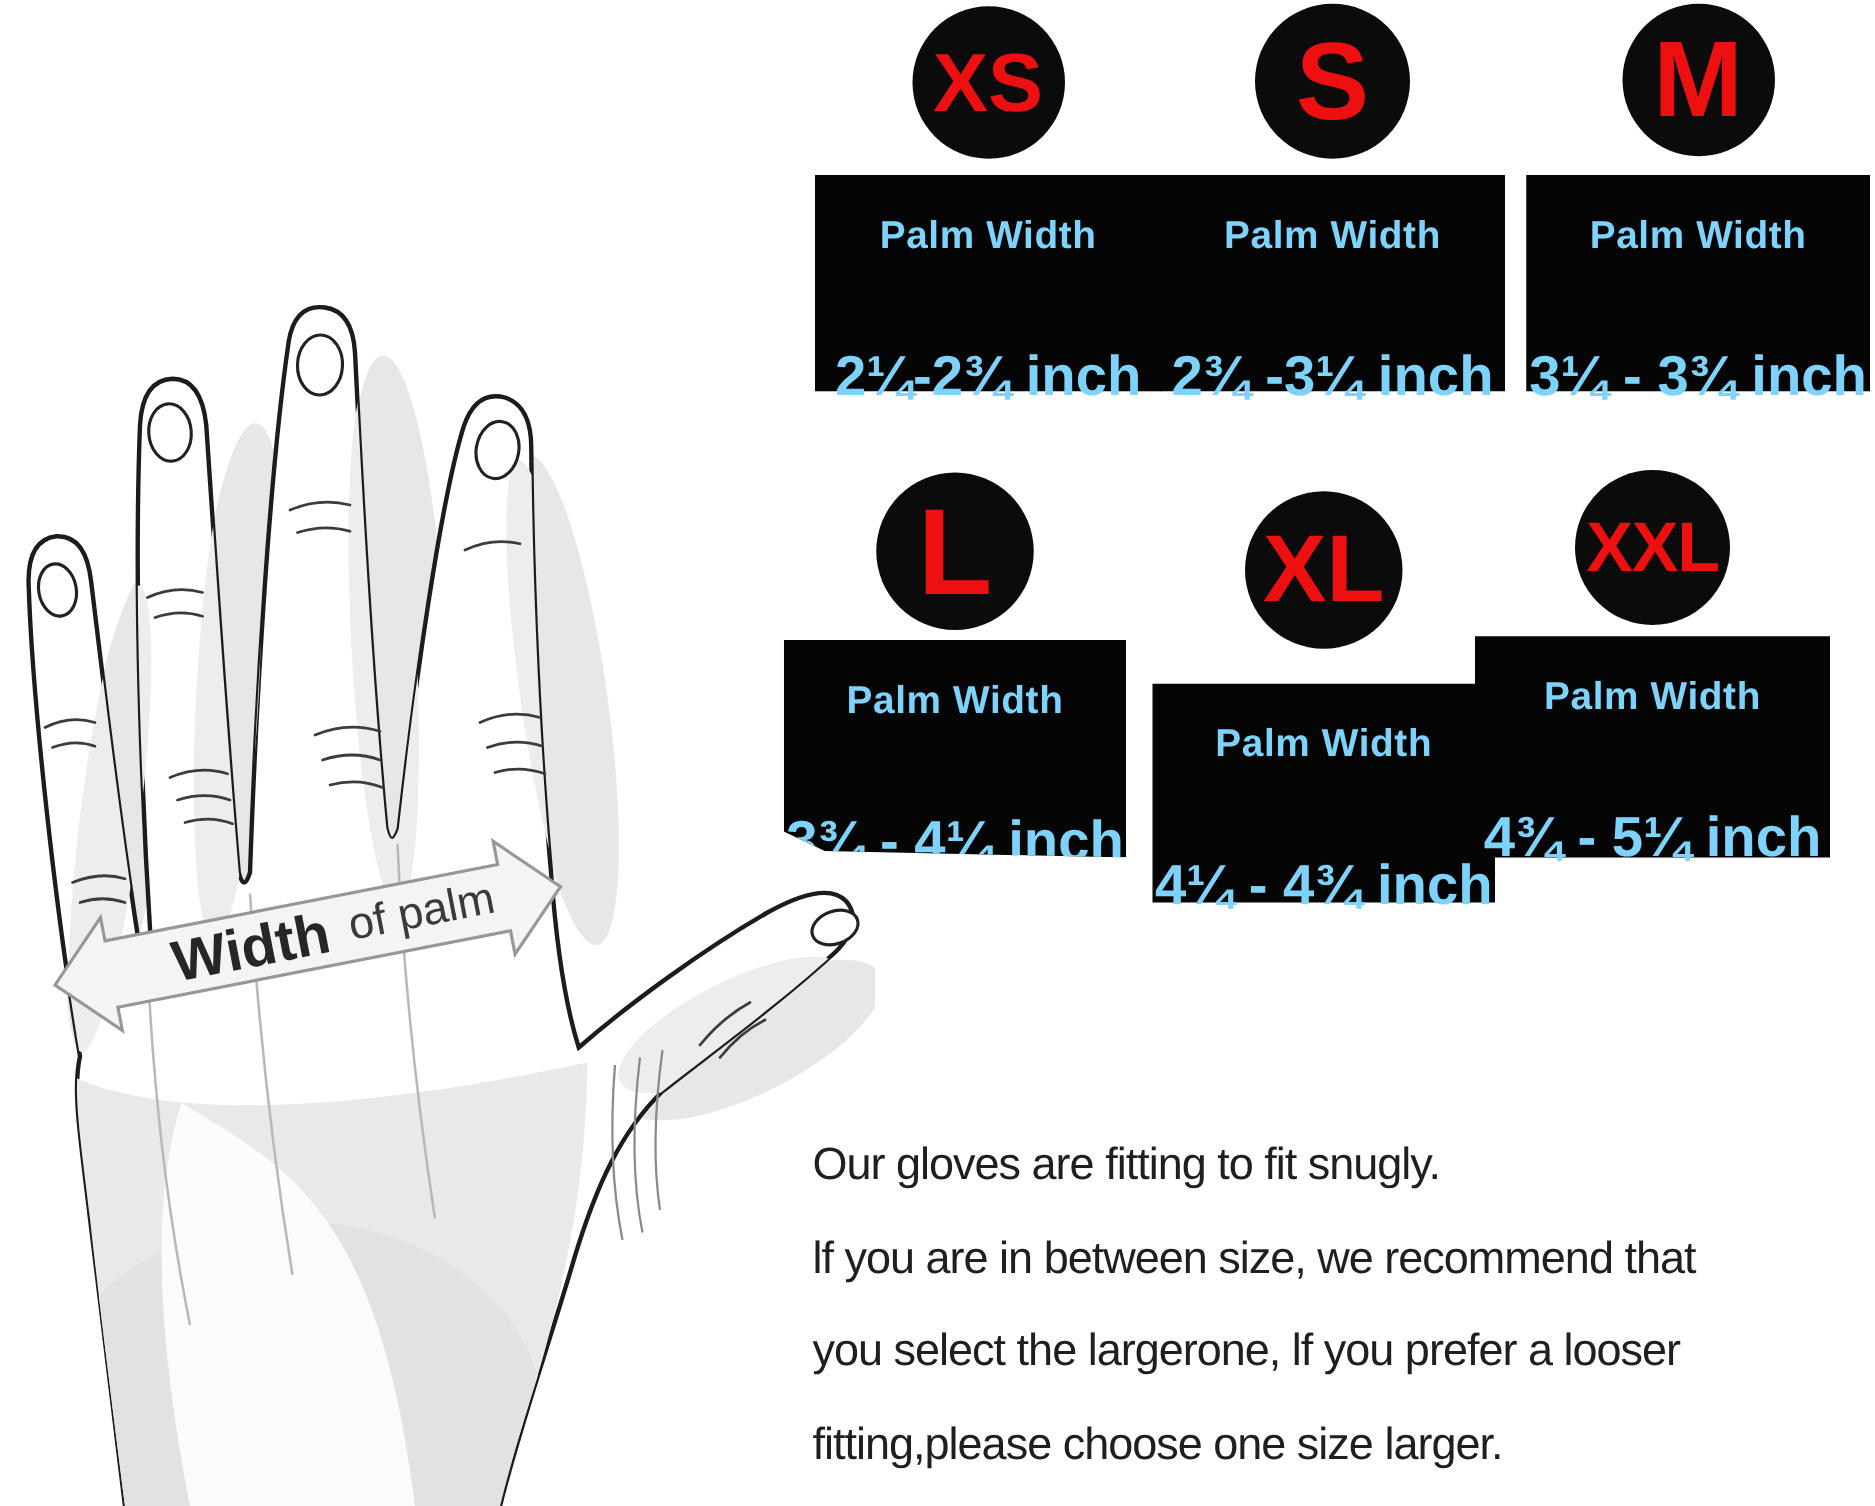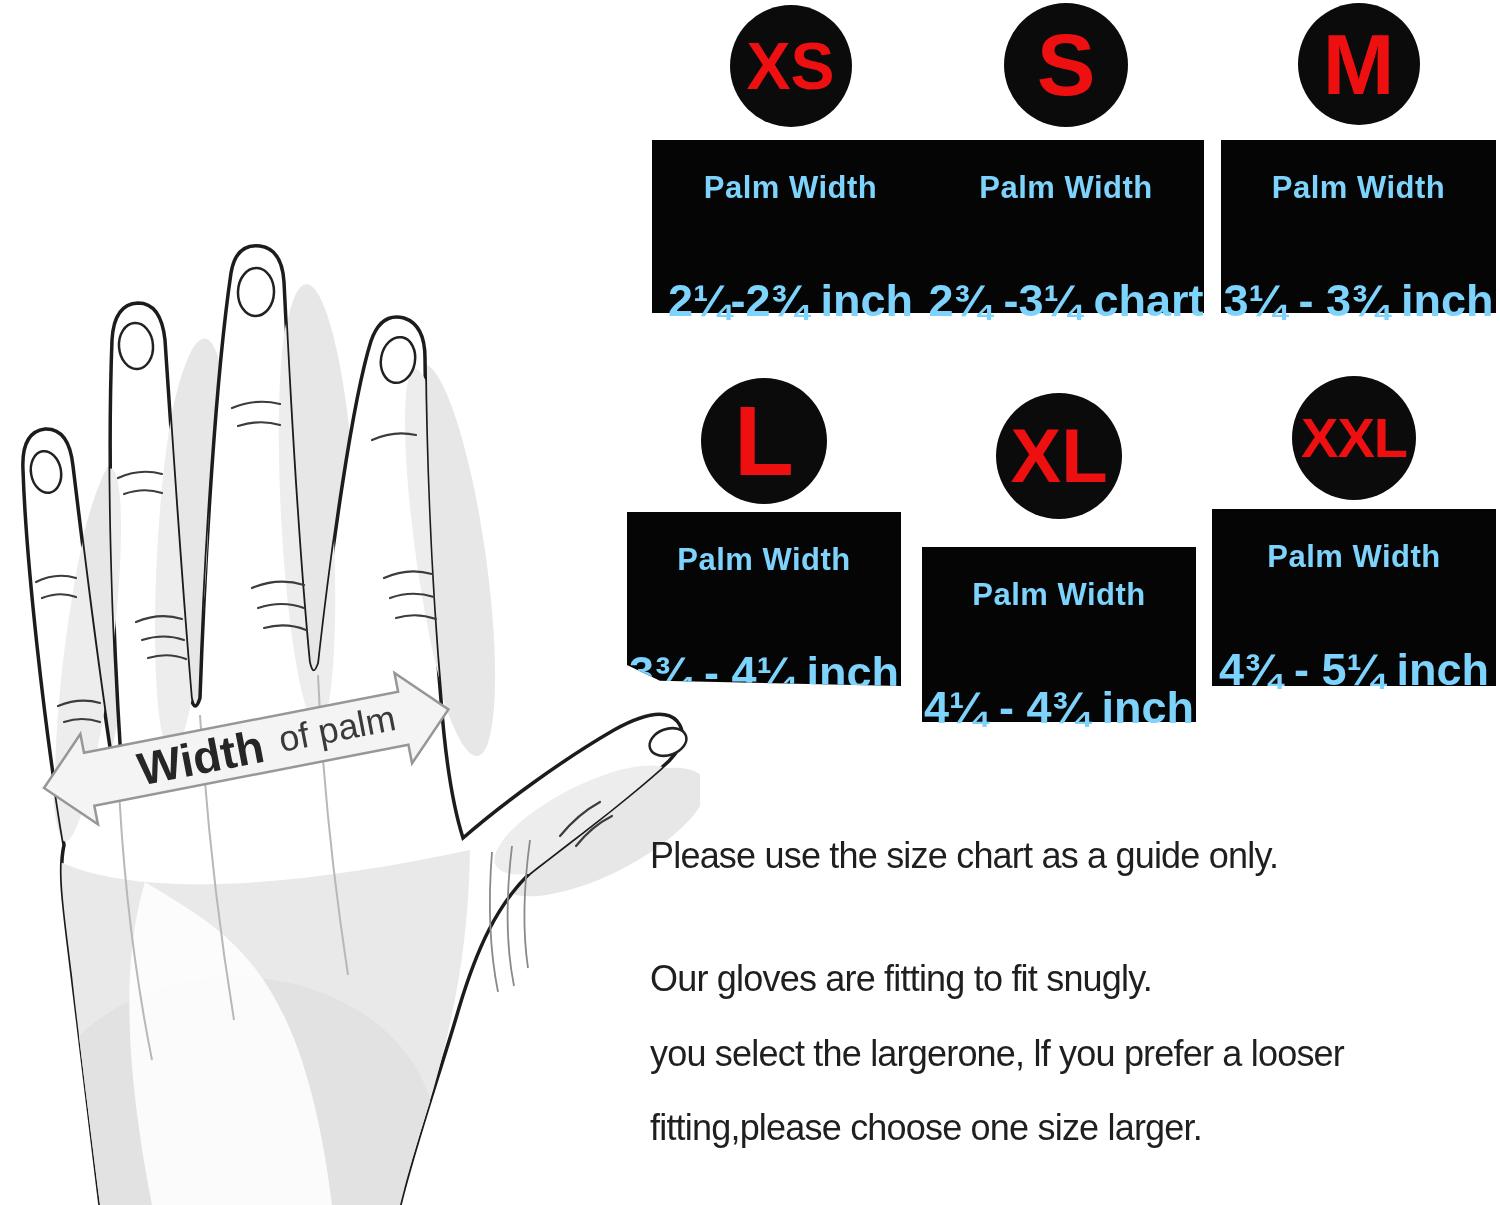--- a/index.html
+++ b/index.html
@@ -146,21 +146,21 @@
       <div class="range">2¼-2¾ inch</div>
     </div>
   </div>
 
   <div class="size-card" style="left:928px;top:3px;width:276px;">
     <div class="badge" style="width:124px;height:124px;margin-bottom:13px;">
       <span class="lbl" style="font-size:88px;">S</span>
     </div>
     <div class="size-box" style="height:173px;">
       <div class="palm-label">Palm Width</div>
-      <div class="range">2¾ -3¼ chart</div>
+      <div class="range">2¾ -3¼ inch</div>
     </div>
   </div>
 
   <div class="size-card" style="left:1221px;top:3px;width:275px;">
     <div class="badge" style="width:122px;height:122px;margin-bottom:15px;">
       <span class="lbl" style="font-size:86px;">M</span>
     </div>
     <div class="size-box" style="height:173px;">
       <div class="palm-label">Palm Width</div>
       <div class="range">3¼ - 3¾ inch</div>
@@ -180,32 +180,32 @@
   <div class="size-card" style="left:922px;top:393px;width:274px;gap:20px;">
     <div class="badge" style="width:126px;height:126px;margin-bottom:8px;">
       <span class="lbl" style="font-size:76px;">XL</span>
     </div>
     <div class="size-box" style="height:175px;">
       <div class="palm-label">Palm Width</div>
       <div class="range">4¼ - 4¾ inch</div>
     </div>
   </div>
 
-  <div class="size-card" style="left:1212px;top:376px;width:284px;">
+  <div class="size-card" style="left:1180px;top:376px;width:284px;">
     <div class="badge" style="width:124px;height:124px;margin-bottom:9px;">
       <span class="lbl" style="font-size:56px;letter-spacing:-1px;">XXL</span>
     </div>
     <div class="size-box" style="height:177px;">
       <div class="palm-label">Palm Width</div>
       <div class="range">4¾ - 5¼ inch</div>
     </div>
   </div>
 
   <div class="notes">
-    <div class="intro">Please use the size chart as a guide only.</div>
     <div class="body">
       <div>Our gloves are fitting to fit snugly.</div>
+      <div>lf you are in between size, we recommend that</div>
       <div>you select the largerone, lf you prefer a looser</div>
       <div>fitting,please choose one size larger.</div>
     </div>
   </div>
 
 </div>
 
 </body></html>

